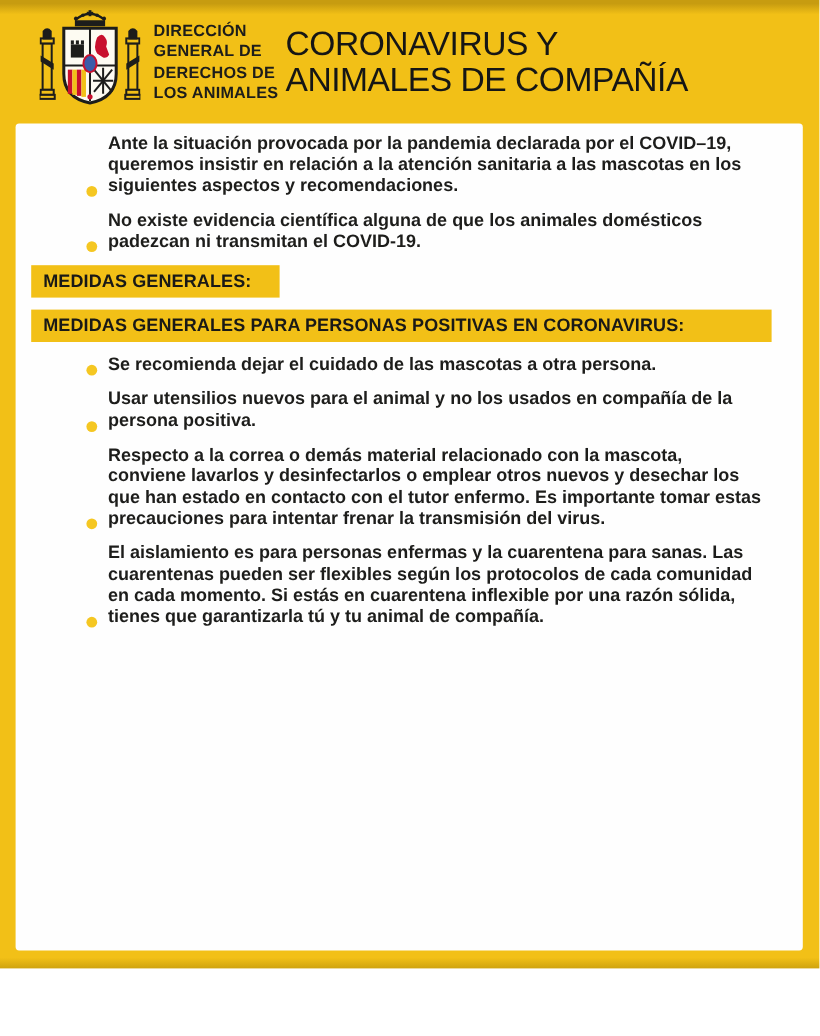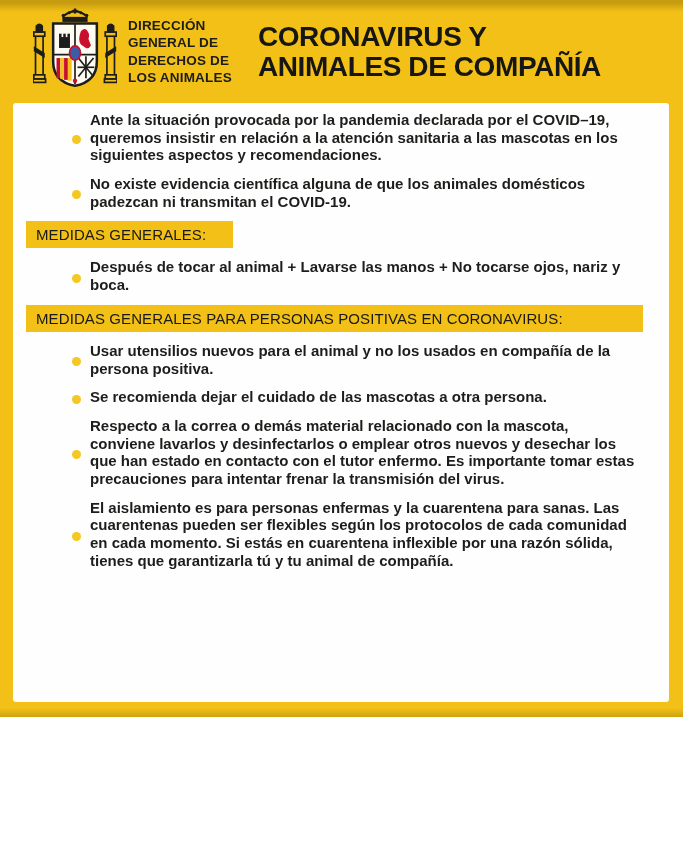--- a/index.html
+++ b/index.html
@@ -3,71 +3,71 @@
 <meta charset="utf-8">
 <style>
   html, body { margin: 0; padding: 0; }
   body {
     width: 683px; height: 863px;
     font-family: "Liberation Sans", sans-serif;
     background: #fff;
   }
   .poster {
     position: relative;
-    width: 683px; height: 717px;
+    width: 683px; height: 807px;
     overflow: hidden;
     background: linear-gradient(#c79c10 0px, #c79c10 3px, #F2C017 12px,
                 #F2C017 calc(100% - 9px), #cfa30e 100%);
   }
   
   .hdr {
     position: absolute; top: 0; left: 0; right: 0; height: 103px;
     display: flex; align-items: center;
     padding-left: 33px; box-sizing: border-box;
   }
   .logo { width: 84px; height: 90px; flex: 0 0 auto; margin-top: 2px; }
   .dept {
     margin-left: 11px;
     font-size: 13.5px; font-weight: bold; line-height: 1.28;
     letter-spacing: 0.2px; color: #1D1D1B;
     white-space: pre-line; text-transform: uppercase;
   }
   .title {
-    margin: 0 0 0 26px;
-    font-size: 28px; font-weight: bold; line-height: 1.06;
+    margin: 0 0 0 6px;
+    font-size: 28px; font-weight: normal; line-height: 1.06;
     letter-spacing: -0.4px; color: #161615;
     white-space: pre-line; text-transform: uppercase;
   }
   
   .panel {
     position: absolute; top: 103px; left: 13px; right: 14px; bottom: 15px;
     background: #FEFEFE; border-radius: 3px;
     padding-top: 8px; box-sizing: border-box;
     overflow: hidden;
   }
   
   .bullet {
-    display: flex; align-items: center;
+    display: flex; align-items: flex-end;
     margin: 0 34px 11px 59px;
   }
   .dot {
     flex: 0 0 9px; width: 9px; height: 9px; border-radius: 50%;
     background: #F5C722; margin: 4px 9px 0 0;
   }
   .btxt {
     font-size: 15px; font-weight: bold; line-height: 1.18;
     color: #1D1D1B; max-width: 556px;
   }
   
   .sec-h {
     background: #F2C017;
     margin: 2px 0 10px 13px;
     padding: 5px 10px;
     box-sizing: border-box;
-    font-size: 15px; font-weight: normal; color: #191917;
+    font-size: 15px; font-weight: bold; color: #191917;
     letter-spacing: 0.1px;
     white-space: nowrap; overflow: hidden;
   }
 </style>
 </head>
 <body>
 
 <div class="poster">
 
   <div class="hdr">
@@ -147,33 +147,29 @@
       <span class="dot"></span>
       <span class="btxt">Ante la situación provocada por la pandemia declarada por el COVID–19, queremos insistir en relación a la atención sanitaria a las mascotas en los siguientes aspectos y recomendaciones.</span>
     </div>
     <div class="bullet">
       <span class="dot"></span>
       <span class="btxt">No existe evidencia científica alguna de que los animales domésticos padezcan ni transmitan el COVID-19.</span>
     </div>
 
     <div class="sec-h" style="width:207px">MEDIDAS GENERALES:</div>
 
-    <div class="bullet">
-      <span class="dot"></span>
-      <span class="btxt">Después de tocar al animal + Lavarse las manos + No tocarse ojos, nariz y boca.</span>
-    </div>
 
     <div class="sec-h" style="width:617px">MEDIDAS GENERALES PARA PERSONAS POSITIVAS EN CORONAVIRUS:</div>
     <div class="bullet">
       <span class="dot"></span>
-      <span class="btxt">Usar utensilios nuevos para el animal y no los usados en compañía de la persona positiva.</span>
+      <span class="btxt">Se recomienda dejar el cuidado de las mascotas a otra persona.</span>
     </div>
     <div class="bullet">
       <span class="dot"></span>
-      <span class="btxt">Se recomienda dejar el cuidado de las mascotas a otra persona.</span>
+      <span class="btxt">Usar utensilios nuevos para el animal y no los usados en compañía de la persona positiva.</span>
     </div>
     <div class="bullet">
       <span class="dot"></span>
       <span class="btxt">Respecto a la correa o demás material relacionado con la mascota, conviene lavarlos y desinfectarlos o emplear otros nuevos y desechar los que han estado en contacto con el tutor enfermo. Es importante tomar estas precauciones para intentar frenar la transmisión del virus.</span>
     </div>
 
     <div class="bullet">
       <span class="dot"></span>
       <span class="btxt">El aislamiento es para personas enfermas y la cuarentena para sanas. Las cuarentenas pueden ser flexibles según los protocolos de cada comunidad en cada momento. Si estás en cuarentena inflexible por una razón sólida, tienes que garantizarla tú y tu animal de compañía.</span>
     </div>

